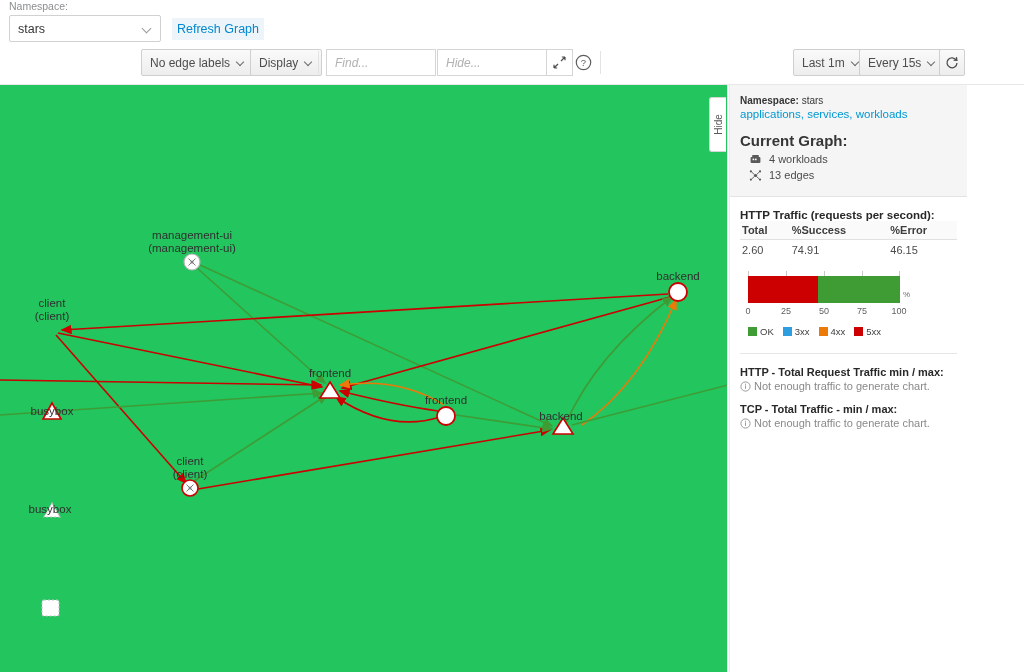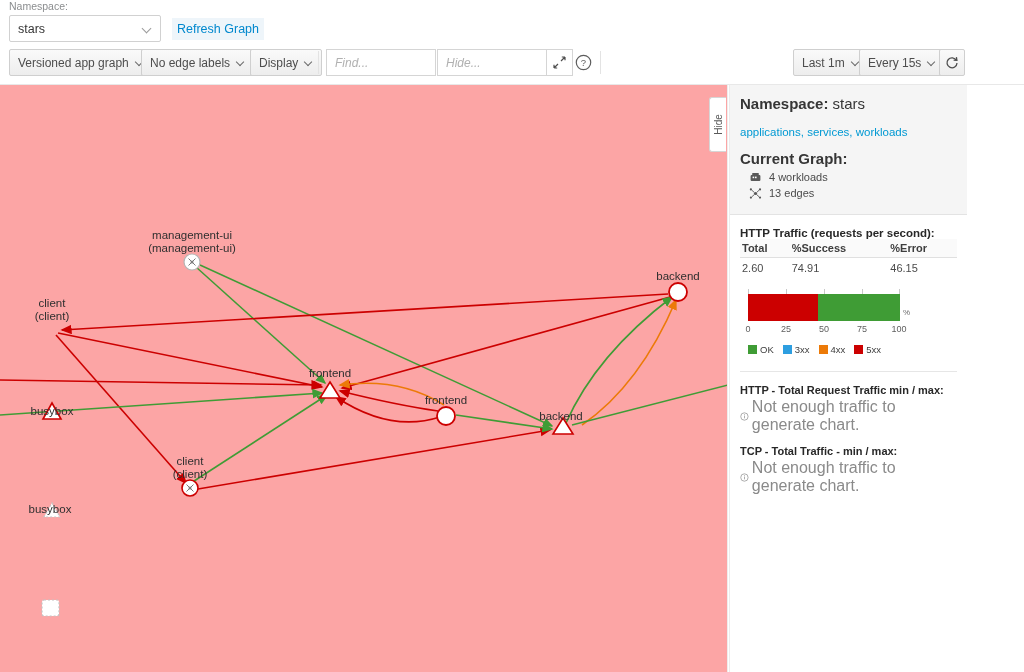--- a/index.html
+++ b/index.html
@@ -77,21 +77,21 @@
 
   #btn-duration { left: 793px; top: 0; }
   #btn-interval { left: 859px; top: 0; }
   #btn-reload  { left: 939px; top: 0; width: 26px; justify-content: center; padding: 0; }
 
   .toolbar-bottom-line { position: absolute; left: 0; top: 84px; width: 1024px; height: 1px; background: #e8e8e8; }
 
   
   .graph-panel {
     position: absolute; left: 0; top: 85px; width: 728px; height: 587px;
-    background: #fca5a5; border-right: 1px solid #ededed; overflow: hidden;
+    background: #22c55e; border-right: 1px solid #ededed; overflow: hidden;
   }
   .graph-svg { position: absolute; left: 0; top: 0; }
   .nodelabel {
     position: absolute; font-size: 11.5px; color: #2f2f2f;
     text-align: center; white-space: nowrap; line-height: 12.5px;
     pointer-events: none;
   }
 
   
   .hide-tab {
@@ -104,21 +104,21 @@
   .hide-tab span {
     transform: rotate(-90deg); font-size: 10px; color: #5a5a5a; white-space: nowrap;
   }
 
   
   .side-panel {
     position: absolute; left: 729px; top: 85px; width: 238px; height: 587px;
     background: #fff; border-left: 1px solid #ececec; overflow: hidden;
   }
   .sp-head { background: #f5f5f5; padding: 10px 10px 12px 10px; border-bottom: 1px solid #e3e3e3; }
-  .sp-line { font-size: 15px; color: #363636; margin-bottom: 14px; }
+  .sp-line { font-size: 10px; color: #363636; margin-bottom: 2px; }
   .sp-line b { font-weight: bold; }
   .sp-links { font-size: 11.5px; color: #0099d3; margin-top: 1px; }
   .sp-links a { color: #0099d3; text-decoration: none; cursor: pointer; }
   .cg-title { font-size: 15px; font-weight: bold; margin-top: 12px; margin-bottom: 3px; color: #363636; }
   .cg-item { display: flex; align-items: center; gap: 7px; margin: 2px 0 2px 8px; font-size: 11px; color: #4b4b4b; }
   .cg-item .ic { width: 14px; height: 14px; display: flex; align-items: center; justify-content: center; }
 
   .sp-body { padding: 12px 10px 0 10px; }
   .sec-title { font-size: 11.5px; font-weight: bold; color: #282828; }
 
@@ -137,42 +137,38 @@
   .pct-label { position: absolute; left: 155px; top: 14px; font-size: 8px; color: #6b6b6b; }
   .axis { position: relative; width: 152px; height: 14px; margin-top: 3px; }
   .axis span { position: absolute; top: 0; font-size: 9px; color: #606060; transform: translateX(-50%); }
   .legend-row { display: flex; gap: 9px; margin-top: 6px; }
   .legend-item { display: flex; align-items: center; gap: 3px; font-size: 9.5px; color: #3d3d3d; }
   .swatch { width: 9px; height: 9px; display: inline-block; }
 
   .hr { height: 1px; background: #e6e6e6; margin: 16px 0 12px 0; }
   .sub-sec { margin-bottom: 11px; }
   .sub-title { font-size: 11px; font-weight: bold; color: #282828; margin-bottom: 2px; }
-  .sub-note { font-size: 16px; color: #8a8a8a; display: flex; align-items: center; gap: 3px; }
+  .sub-note { font-size: 11px; color: #8a8a8a; display: flex; align-items: center; gap: 3px; }
 </style>
 </head>
 <body>
 
 <div id="app">
 
   <div class="toolbar">
     <div class="ns-label">Namespace:</div>
 
     <div class="ns-select">
       <span class="val">stars</span>
       <span class="chev"></span>
     </div>
 
     <div class="refresh-graph">Refresh Graph</div>
 
     <div class="row2">
-      <div class="btn" id="btn-graphtype">
-        <span>Versioned app graph</span>
-        <span class="cd"></span>
-      </div>
 
       <div class="btn" id="btn-edgelabels">
         <span>No edge labels</span>
         <span class="cd"></span>
       </div>
 
       <div class="btn" id="btn-display">
         <span>Display</span>
         <span class="cd"></span>
       </div>

